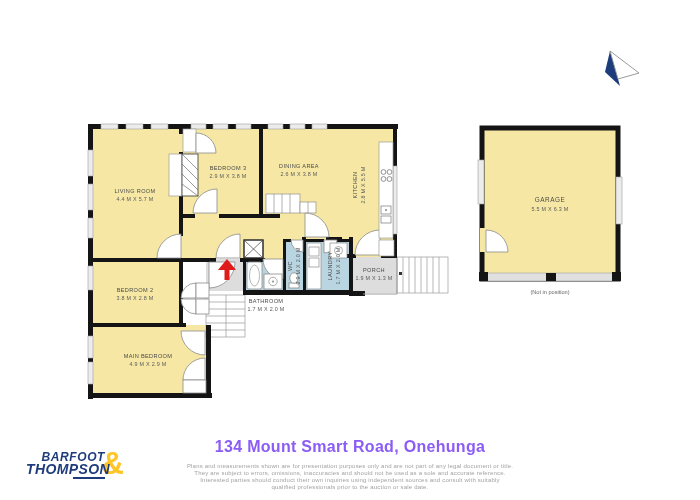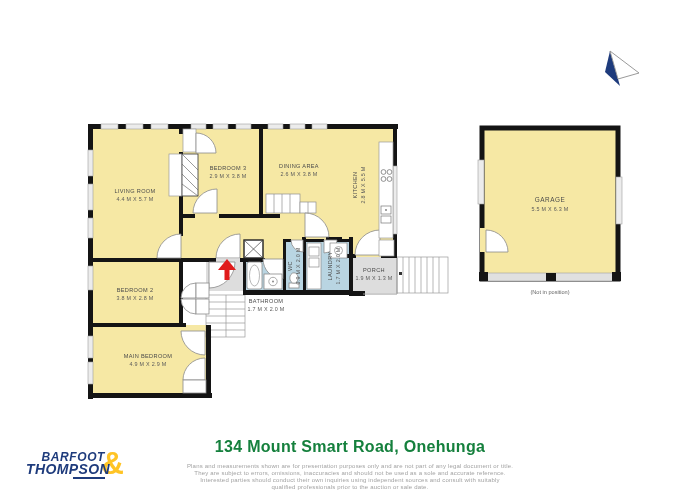--- a/index.html
+++ b/index.html
@@ -4,21 +4,21 @@
 <style>
   html,body{margin:0;padding:0;background:#fff;}
   .canvas{position:relative;width:700px;height:500px;background:#ffffff;overflow:hidden;
           font-family:"Liberation Sans", sans-serif;}
   svg text{font-family:"Liberation Sans", sans-serif;}
   .room-label{fill:#4a4a4a;font-size:5.6px;letter-spacing:0.35px;}
   .room-dims{fill:#5a5a5a;font-size:5.4px;letter-spacing:0.25px;}
   .big-label{fill:#4a4a4a;font-size:6.4px;letter-spacing:0.5px;}
   .note-label{fill:#666;font-size:5.6px;}
   .footer-title{position:absolute;left:0;top:438px;width:700px;text-align:center;
-                font-size:16px;font-weight:bold;color:#15803d;letter-spacing:0.3px;}
+                font-size:16px;font-weight:bold;color:#8b5cf6;letter-spacing:0.3px;}
   .disclaimer{position:absolute;left:0;top:463px;width:700px;text-align:center;
               font-size:6px;line-height:7px;color:#a2a2a2;letter-spacing:0.2px;}
   .logo{position:absolute;left:26px;top:452px;width:98px;color:#1e3b7c;font-weight:bold;}
   .logo-lines{position:relative;z-index:1;text-align:right;padding-right:19px;font-style:italic;}
   .logo-l1{font-size:12px;line-height:11px;letter-spacing:0.6px;}
   .logo-l2{font-size:14px;line-height:12px;letter-spacing:0.4px;}
   .logo-amp{position:absolute;right:0px;top:-4px;z-index:0;font-size:31px;line-height:31px;
             color:#ffc425;font-weight:bold;}
   .logo-rule{margin:2px 19px 0 auto;width:32px;height:2px;background:#1e3b7c;}
 </style>

